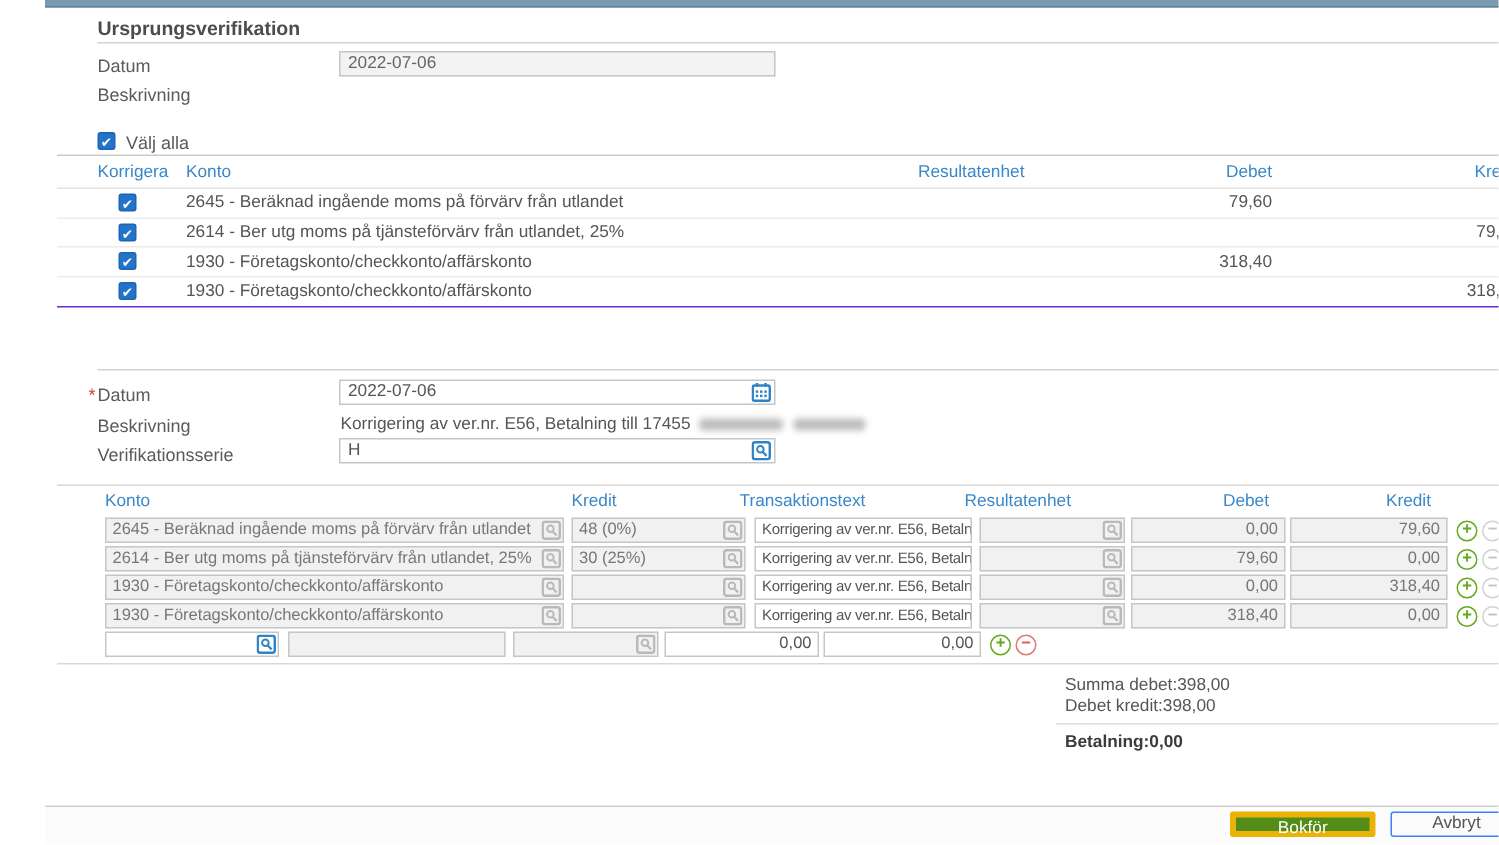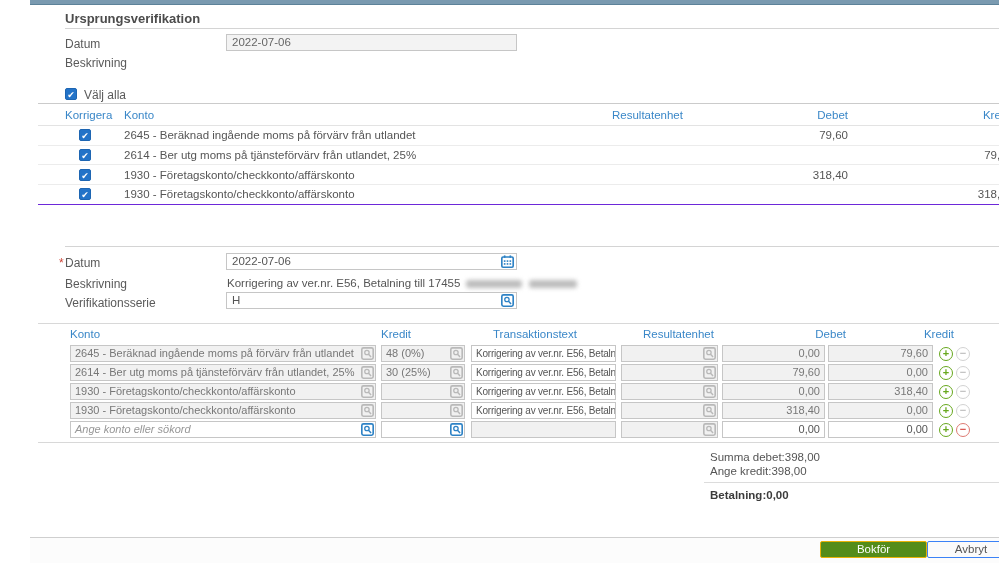--- a/index.html
+++ b/index.html
@@ -46,21 +46,21 @@
   .hd{width:106px;text-align:right;padding-right:4px;box-sizing:border-box;}
   .hx{width:108px;text-align:right;padding-right:4px;box-sizing:border-box;}
   .t2row{display:flex;margin:0 0 2px 32px;height:17px;align-items:center;}
   .cell{position:relative;height:17px;box-sizing:border-box;border:1px solid #c6c6c6;
         font-size:11px;line-height:15px;padding:0 4px;white-space:nowrap;overflow:hidden;}
   .dis{background:#f1f1f1;color:#777;}
   .wht{background:#fff;color:#555;}
   .num{text-align:right;}
   .ph{font-style:italic;color:#979797;}
   .e-konto{width:306px;margin-right:5px;padding-right:16px;}
-  .e-mom{width:84px;margin-right:6px;padding-right:16px;}
+  .e-mom{width:116px;margin-right:6px;padding-right:16px;}
   .e-trans{width:145px;margin-right:5px;font-size:10px;letter-spacing:-0.2px;}
   .e-res{width:97px;margin-right:4px;}
   .e-deb{width:103px;margin-right:3px;}
   .e-kred{width:105px;margin-right:6px;}
   .licon{position:absolute;right:1px;top:1px;width:13px;height:13px;}
   .ficon{position:absolute;right:2px;top:1px;width:13px;height:13px;}
 
   .circ{display:inline-block;width:12px;height:12px;border-radius:50%;border:1.5px solid;text-align:center;
         line-height:11px;font-size:11px;font-weight:bold;margin-right:3px;background:#fff;}
   .plus{border-color:#67a81d;color:#67a81d;} .plus::after{content:"+";}
@@ -71,21 +71,21 @@
 
   .summary{position:absolute;top:450px;left:660px;width:325px;font-size:11.5px;color:#555;}
   .srow{display:flex;justify-content:flex-start;padding:1px 0 1px 20px;}
   .sline{height:1px;background:#dcdcdc;margin:4px 0 5px 14px;}
   .sbold{font-weight:bold;color:#3b3b3b;}
 
   .fline{position:absolute;top:537px;left:0;width:999px;height:1px;background:#cfcfcf;}
   .fstrip{position:absolute;top:538px;left:0;width:999px;height:25px;background:#fcfcfc;}
   .btn{position:absolute;top:541px;height:17px;box-sizing:border-box;border-radius:2px;
        font-size:11.5px;text-align:center;line-height:15px;cursor:pointer;}
-  .btn-green{left:790px;width:107px;background:#548c1a;border:1px solid #eab308;color:#fff;}
+  .btn-green{left:790px;width:97px;background:#548c1a;border:4px solid #eab308;color:#fff;}
   .btn-plain{left:897px;width:88px;background:#fbfbfb;border:1px solid #3b82f6;color:#555;}
 </style>
 </head>
 <body>
 
 <div class="page">
   <div class="topbar"></div>
   <div class="redge"></div>
 
   <div class="sec-title t1">Ursprungsverifikation</div>
@@ -283,25 +283,20 @@
                 <circle cx="7.3" cy="6.8" r="2.7" fill="none" stroke="#b9b9b9" stroke-width="1.6"></circle>
                 <line x1="9.3" y1="9" x2="12.4" y2="12.2" stroke="#b9b9b9" stroke-width="1.8"></line>
               </svg></span>
           </div>
           <div class="cell dis e-deb num">318,40</div>
           <div class="cell dis e-kred num">0,00</div>
           <span class="circ plus"></span>
           <span class="circ minus-g"></span>
         </div>
         <div class="t2row">
-          <div class="cell wht e-konto"><span class="ph">Ange konto eller sökord</span><span class="licon"><svg width="13" height="13" viewBox="0 0 16 16">
-                <rect x="1" y="1" width="14" height="14" rx="2" fill="none" stroke="#2e82c5" stroke-width="2"></rect>
-                <circle cx="7.3" cy="6.8" r="2.7" fill="none" stroke="#2e82c5" stroke-width="1.6"></circle>
-                <line x1="9.3" y1="9" x2="12.4" y2="12.2" stroke="#2e82c5" stroke-width="1.8"></line>
-              </svg></span></div>
           <div class="cell wht e-mom">
             <span class="licon"><svg width="13" height="13" viewBox="0 0 16 16">
                 <rect x="1" y="1" width="14" height="14" rx="2" fill="none" stroke="#2e82c5" stroke-width="2"></rect>
                 <circle cx="7.3" cy="6.8" r="2.7" fill="none" stroke="#2e82c5" stroke-width="1.6"></circle>
                 <line x1="9.3" y1="9" x2="12.4" y2="12.2" stroke="#2e82c5" stroke-width="1.8"></line>
               </svg></span>
           </div>
           <div class="cell dis e-trans"></div>
           <div class="cell dis e-res">
             <span class="licon"><svg width="13" height="13" viewBox="0 0 16 16">
@@ -317,21 +312,21 @@
         </div>
       </div>
   </div>
 
   <div class="summary">
     <div class="srow">
       <span>Summa debet:</span>
       <span>398,00</span>
     </div>
     <div class="srow">
-      <span>Ange kredit:</span>
+      <span>Debet kredit:</span>
       <span>398,00</span>
     </div>
     <div class="sline"></div>
     <div class="srow sbold">
       <span>Betalning:</span>
       <span>0,00</span>
     </div>
   </div>
 
   <div class="fline"></div>

